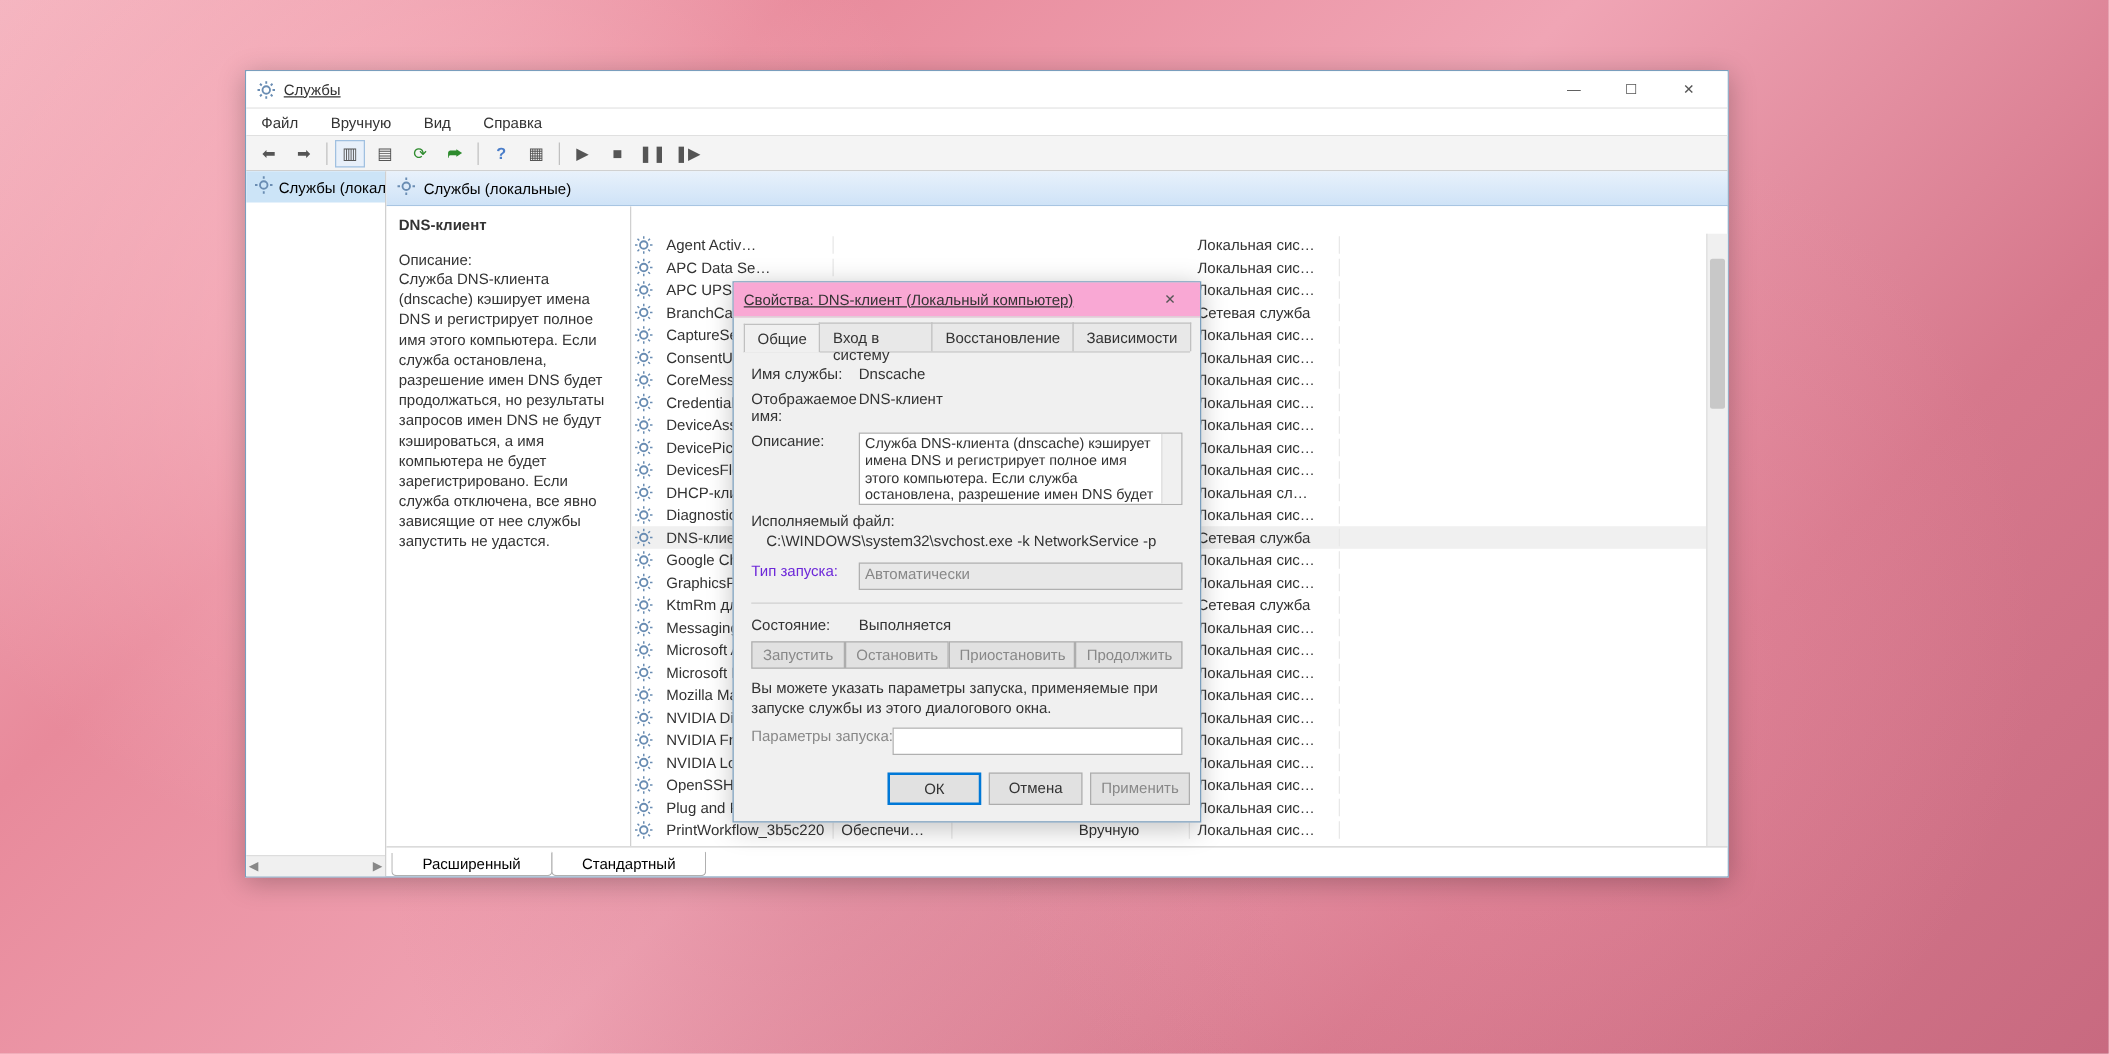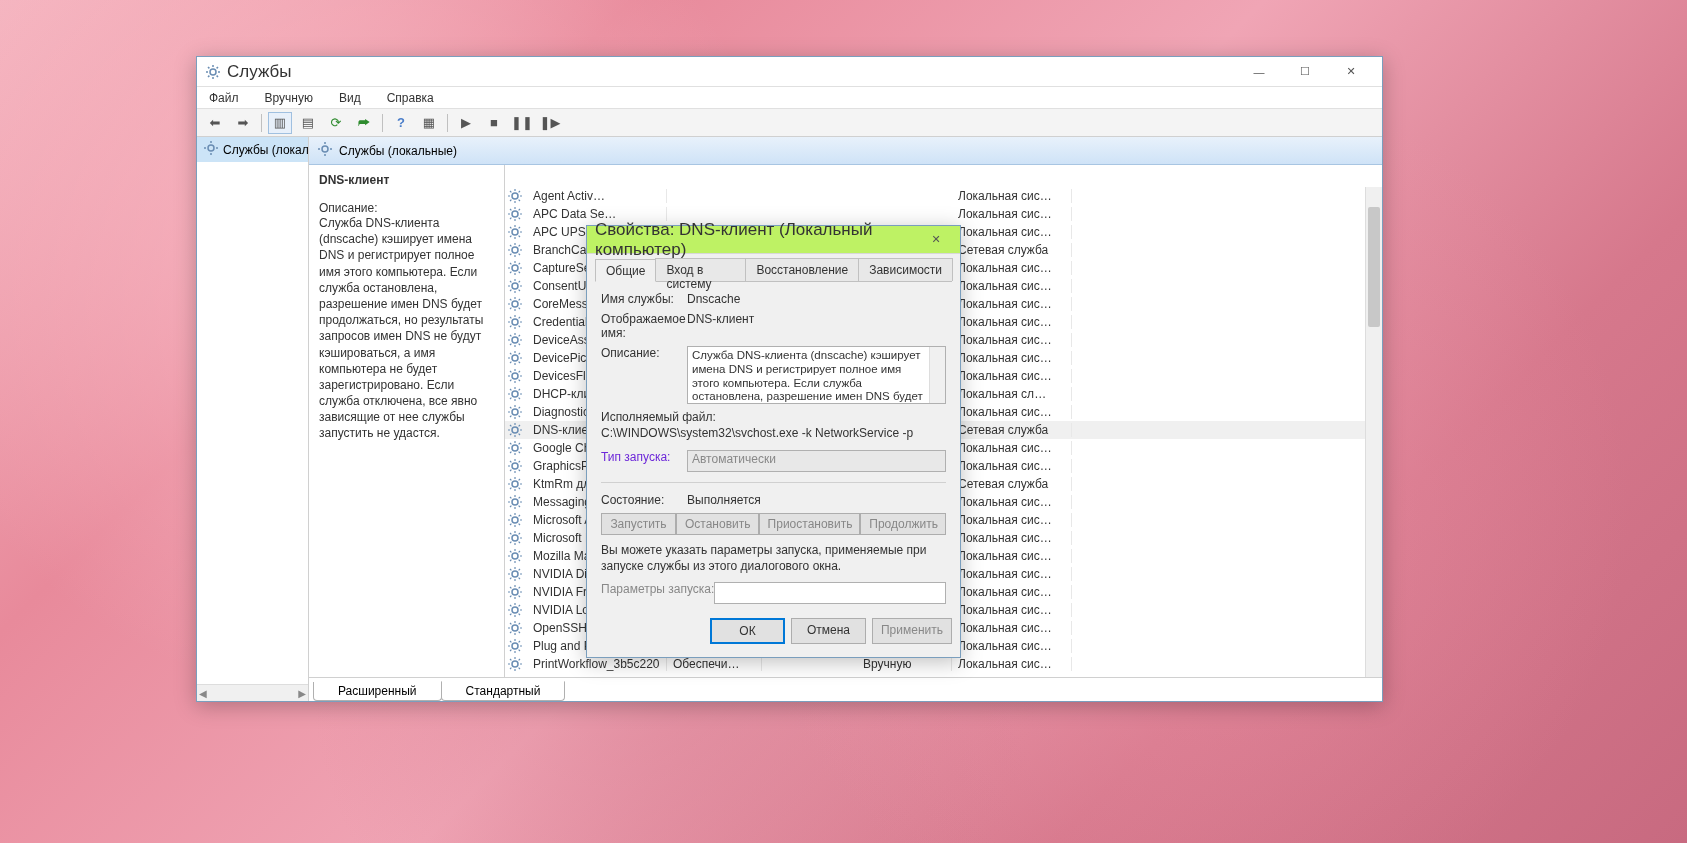--- a/index.html
+++ b/index.html
@@ -3,21 +3,21 @@
 <meta charset="utf-8">
 <style>
   * { box-sizing: border-box; font-family: "Segoe UI", Tahoma, sans-serif; }
   body { margin: 0; width: 1687px; height: 843px; background: linear-gradient(135deg, #f5b5c0 0%, #e88a9b 25%, #f0a5b5 50%, #d6788c 75%, #c86a80 100%); position: relative; overflow: hidden; }
   .desktop-bg::before { content:""; position:absolute; inset:0; background: radial-gradient(circle at 20% 30%, rgba(255,200,210,.6), transparent 30%), radial-gradient(circle at 70% 60%, rgba(240,150,170,.5), transparent 35%), radial-gradient(circle at 40% 80%, rgba(210,120,140,.4), transparent 30%); }
   .window { position: absolute; background: #fff; border: 1px solid #7a9ebd; box-shadow: 0 4px 20px rgba(0,0,0,.25); }
   .main-window { left: 196px; top: 56px; width: 1187px; height: 646px; }
   .titlebar { height: 30px; display:flex; align-items:center; padding: 0 8px; background: #fff; border-bottom: 1px solid #e0e0e0; }
   .titlebar .icon { width:16px; height:16px; margin-right:6px; }
   .gear-svg { width:16px; height:16px; }
-  .titlebar-title { font-size: 17px; color:#333; flex:1; }
+  .titlebar-title { font-size: 12px; color:#333; flex:1;text-decoration:underline; }
   .win-controls { display:flex; }
   .win-btn { width:46px; height:30px; display:flex; align-items:center; justify-content:center; color:#555; font-size:11px; cursor:pointer; }
   .menubar { height:22px; display:flex; align-items:center; padding:0 6px; gap:14px; font-size:12px; color:#333; background:#fff; border-bottom:1px solid #e0e0e0; }
   .menubar .menu-item { padding:2px 6px; cursor:default; }
   .toolbar { height:28px; display:flex; align-items:center; padding:0 6px; gap:4px; background:#f4f4f4; border-bottom:1px solid #d0d0d0; }
   .tb-btn { width:24px; height:22px; display:flex; align-items:center; justify-content:center; border:1px solid transparent; cursor:pointer; font-size:13px; color:#555; }
   .tb-btn.active { border:1px solid #a0c0e0; background:#e8f0fa; }
   .tb-sep { width:1px; height:18px; background:#c0c0c0; margin:0 2px; }
   .content { display:flex; height: calc(100% - 30px - 22px - 28px); }
   .left-pane { width:112px; border-right:1px solid #d0d0d0; background:#fff; position:relative; }
@@ -37,34 +37,34 @@
   .row { display:flex; align-items:center; height:18px; font-size:12px; color:#333; }
   .row .rowicon { width:16px; height:16px; margin:0 4px 0 2px; flex-shrink:0; }
   .row.selected { background:#f0f0f0; }
   .row .col-name { width:140px; }
   .list-vscroll { position:absolute; right:0; top:22px; bottom:0; width:17px; background:#f0f0f0; border-left:1px solid #ddd; }
   .list-vscroll .thumb { position:absolute; left:2px; right:2px; top:20px; height:120px; background:#c8c8c8; border-radius:2px; }
   .bottom-tabs { height:24px; background:#fff; border-top:1px solid #d0d0d0; display:flex; align-items:flex-end; padding:0 4px; font-size:12px; }
   .btab { border:1px solid #b0b0b0; border-top:none; border-radius:0 0 4px 4px; padding:2px 24px; margin-right:-1px; background:#fff; cursor:pointer; position:relative; }
   .btab.active { background:#fff; border-top:1px solid #fff; margin-top:-1px; }
   .dialog { left: 586px; top: 225px; width: 375px; height: 433px; background:#f0f0f0; }
-  .dialog .titlebar { background:#bef264; border-bottom:1px solid #d8d8d8; height:28px; }
+  .dialog .titlebar { background:#f9a8d4; border-bottom:1px solid #d8d8d8; height:28px; }
   .dlg-body { padding: 4px 8px 0 8px; font-size:12px; color:#333; }
   .dlg-tabs { display:flex; height:24px; border-bottom:1px solid #c0c0c0; font-size:12px; }
   .dtab { padding:4px 10px; border:1px solid #c0c0c0; border-bottom:none; background:#f0f0f0; margin-right:-1px; cursor:pointer; }
   .dtab.active { background:#f0f0f0; border-bottom:1px solid #f0f0f0; position:relative; top:1px; }
   .dtab:not(.active) { background:#e8e8e8; }
   .dlg-content { padding:10px 6px 6px 6px; }
   .form-row { display:flex; margin-bottom:6px; align-items:flex-start; }
   .form-label { width:86px; flex-shrink:0; color:#333; }
   .form-value { flex:1; }
   .desc-box { width:100%; height:58px; border:1px solid #b0b0b0; background:#fff; padding:2px 18px 2px 4px; font-size:11.5px; overflow:hidden; position:relative; line-height:1.2; }
   .desc-box .mini-scroll { position:absolute; right:0; top:0; bottom:0; width:16px; background:#f0f0f0; border-left:1px solid #ddd; }
   .exec-label { margin-top:6px; }
-  .exec-path { margin:2px 0 10px 0; }
+  .exec-path { margin:2px 0 10px 12px; }
   .startup-select { width:100%; height:22px; border:1px solid #b0b0b0; background:#e8e8e8; color:#888; padding:1px 4px; font-size:12px; }
   .hr { height:1px; background:#d0d0d0; margin:10px 0; }
   .btn-row { display:flex; gap:0; margin:6px 0; }
   .btn { border:1px solid #adadad; background:#e1e1e1; color:#888; padding:3px 8px; font-size:12px; cursor:default; min-width:75px; text-align:center; }
   .btn.enabled { color:#333; background:#e1e1e1; cursor:pointer; }
   .hint-text { font-size:12px; color:#333; margin:8px 0; line-height:1.3; }
   .params-row { display:flex; align-items:flex-start; gap:0; margin-top:4px; }
   .params-input { flex:1; height:22px; border:1px solid #b0b0b0; background:#fff; }
   .dlg-footer { display:flex; justify-content:flex-end; gap:6px; padding:8px; }
   .dlg-footer .btn { min-width:75px; padding:4px 8px; }

